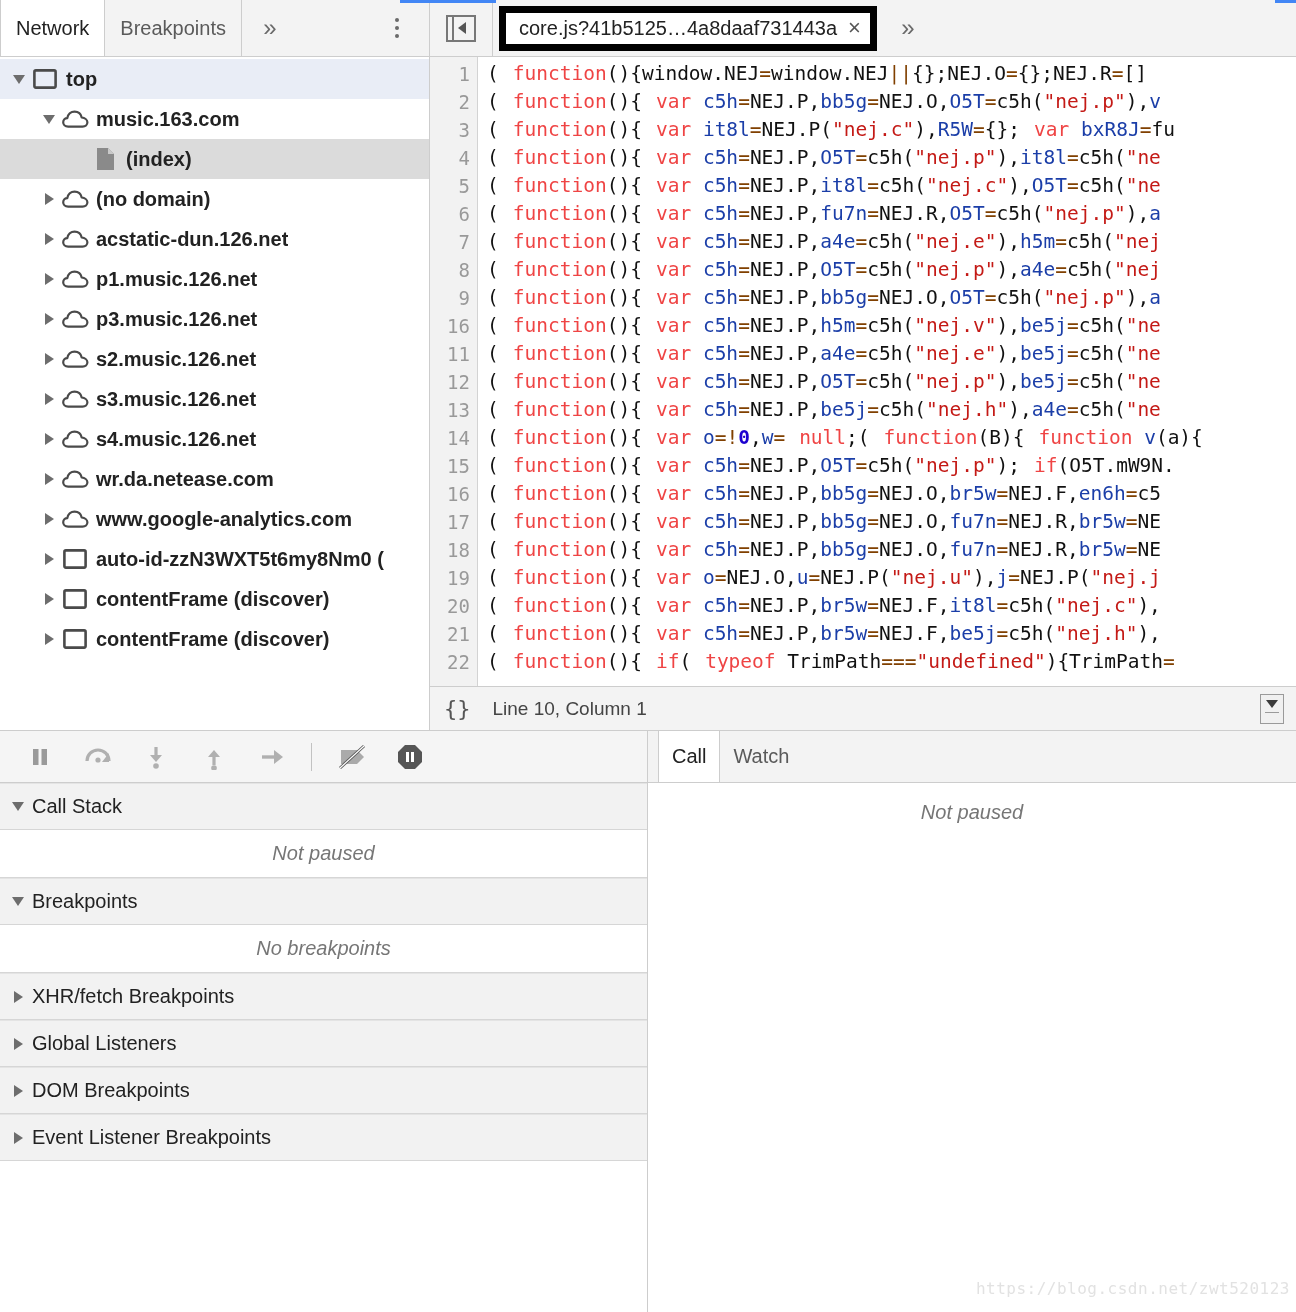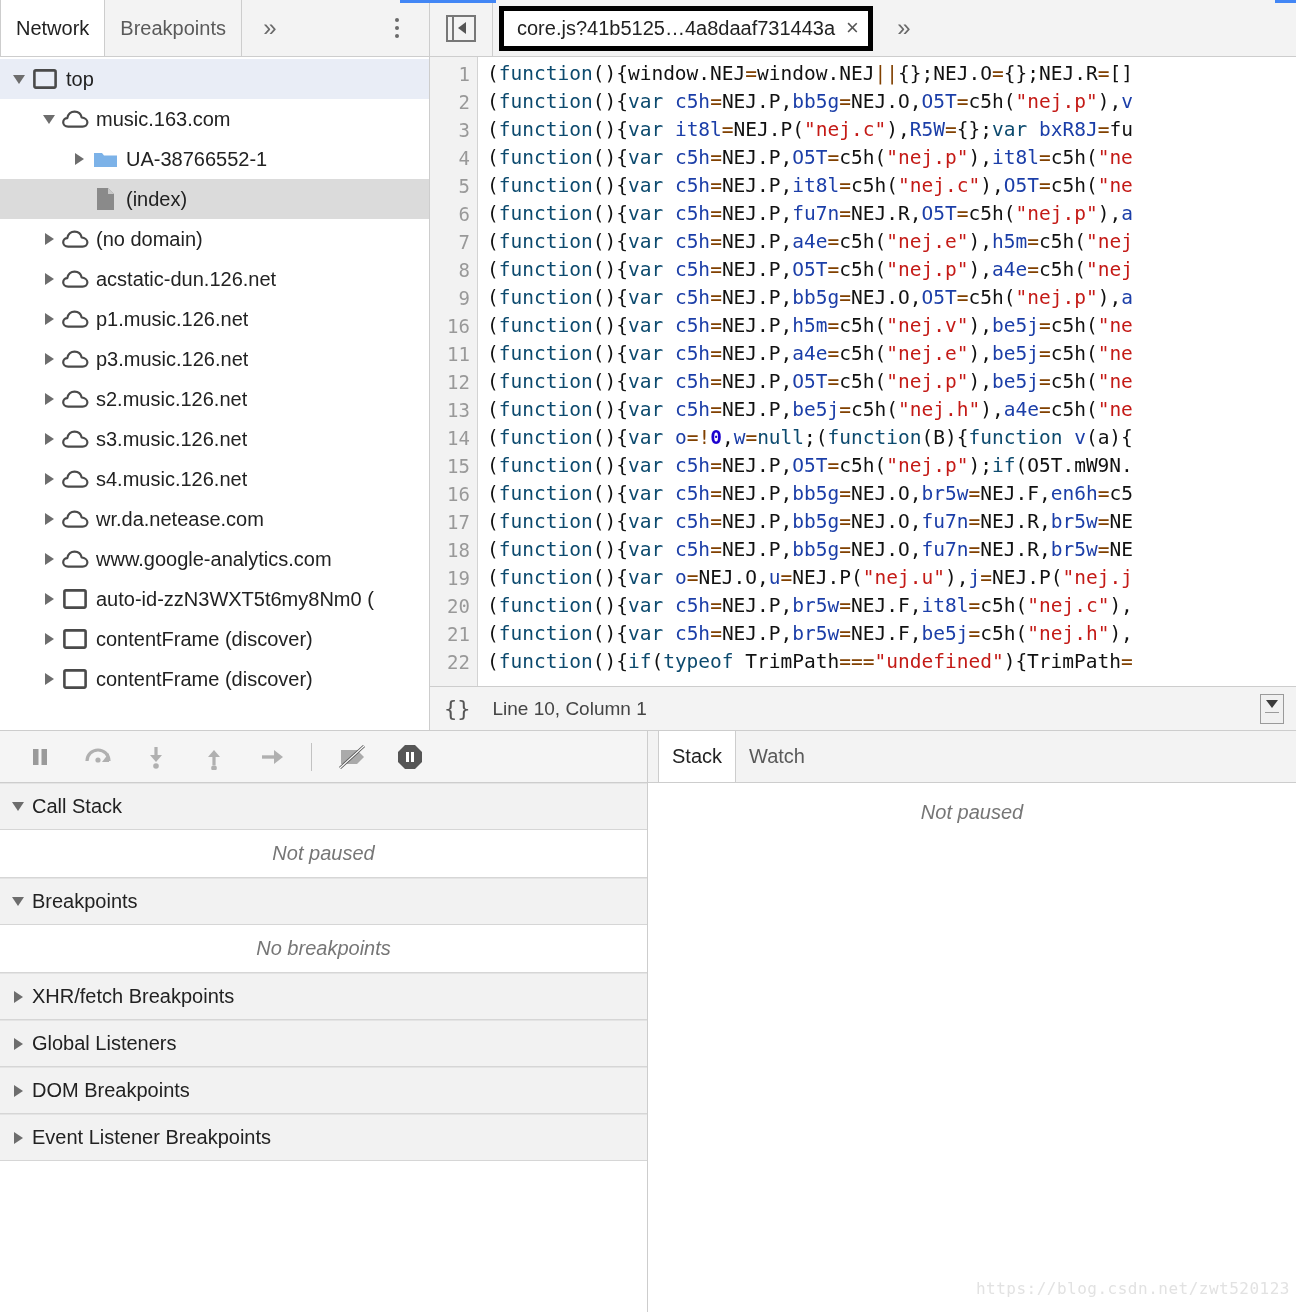--- a/index.html
+++ b/index.html
@@ -111,20 +111,21 @@
     width: 4px; height: 4px;
     border-radius: 50%;
     background: #6a6a6a;
   }
 
   .nav-tree {
     flex: 1 1 auto;
     overflow: hidden;
     padding-top: 2px;
     background: #ffffff;
+    font-weight: bold;
   }
   .tree-row {
     height: 40px;
     display: flex;
     align-items: center;
     font-size: 20px;
     color: #222222;
     white-space: nowrap;
     cursor: default;
     box-sizing: border-box;
@@ -207,21 +208,21 @@
     margin-left: 4px;
     width: 0; height: 0;
     border-right: 8px solid #555555;
     border-top: 6px solid transparent;
     border-bottom: 6px solid transparent;
   }
   .file-tab {
     height: 45px;
     margin-left: 6px;
     background: #ffffff;
-    border: 5px solid #000000;
+    border: 7px solid #000000;
     box-sizing: border-box;
     display: flex;
     align-items: center;
     padding: 0 9px 0 13px;
     font-size: 20px;
     color: #222222;
     cursor: default;
     white-space: nowrap;
     justify-content: flex-end;
   }
@@ -267,21 +268,21 @@
     flex: 1 1 auto;
     padding-top: 3px;
     padding-left: 9px;
     font-family: "DejaVu Sans Mono", monospace;
     font-size: 19.5px;
     white-space: pre;
     overflow: hidden;
     min-width: 0;
   }
   .code-lines .ln { height: 28px; line-height: 28px; }
-  .kw  { color: #0c4a6e; }
+  .kw  { color: #ef4444; margin-left: 14px; }
   .id  { color: #1b3ea8; }
   .op  { color: #804000; }
   .str { color: #c41a16; }
   .num { color: #1c00cf; font-weight: bold; }
   .pl  { color: #111111; }
 
   .code-status {
     height: 44px;
     flex: 0 0 44px;
     background: #f3f3f3;
@@ -505,32 +506,20 @@
             <div class="tw" style="width: 38px; flex: 0 0 38px;"></div>
             <div class="twisty open">
               <span></span>
             </div>
             <div class="ticon">
               <svg width="27" height="20" viewBox="0 0 27 20">
                 <path d="M6.2 17.6 C2.9 17.6 1.2 15.4 1.2 13.2 C1.2 11 3 9.2 5.3 9.2 C5.8 5.3 8.9 2.6 12.6 2.6 C16.2 2.6 19 5.1 19.7 8.5 C22.6 8.8 25.4 10.6 25.4 13.3 C25.4 15.8 23.4 17.6 20.6 17.6 Z" fill="none" stroke="#4a4a4a" stroke-width="2.2" stroke-linejoin="round"></path>
               </svg>
             </div>
             <div class="tlabel">music.163.com</div>
-          </div>
-          <div class="tree-row">
-            <div class="tw" style="width: 68px; flex: 0 0 68px;"></div>
-            <div class="twisty closed">
-              <span></span>
-            </div>
-            <div class="ticon">
-              <svg width="25" height="20" viewBox="0 0 25 20">
-                <path d="M1 4 L9 4 L11 6.6 L24 6.6 L24 18 L1 18 Z" fill="#7cb2e8"></path>
-              </svg>
-            </div>
-            <div class="tlabel">UA-38766552-1</div>
           </div>
           <div class="tree-row selected">
             <div class="tw" style="width: 68px; flex: 0 0 68px;"></div>
             <div class="twisty none">
               <span></span>
             </div>
             <div class="ticon">
               <svg width="21" height="24" viewBox="0 0 21 24">
                 <path d="M2 1 L13 1 L19 7 L19 23 L2 23 Z" fill="#8a8a8a"></path>
                 <path d="M13 1 L13 7 L19 7 Z" fill="#c9c9c9"></path>
@@ -824,21 +813,21 @@
             <span class="tri-closed"></span>
             <span>Event Listener Breakpoints</span>
           </div>
         </div>
       <div class="debug-filler"></div>
     </div>
 
     <div class="debug-right">
       <div class="scope-tabbar">
         <div class="scope-tab active">
-          <span>Stack</span>
+          <span>Call</span>
         </div>
         <div class="scope-tab">
           <span>Watch</span>
         </div>
       </div>
       <div class="scope-body">
         <span>Not paused</span>
         <div class="watermark">https://blog.csdn.net/zwt520123</div>
       </div>
     </div>

